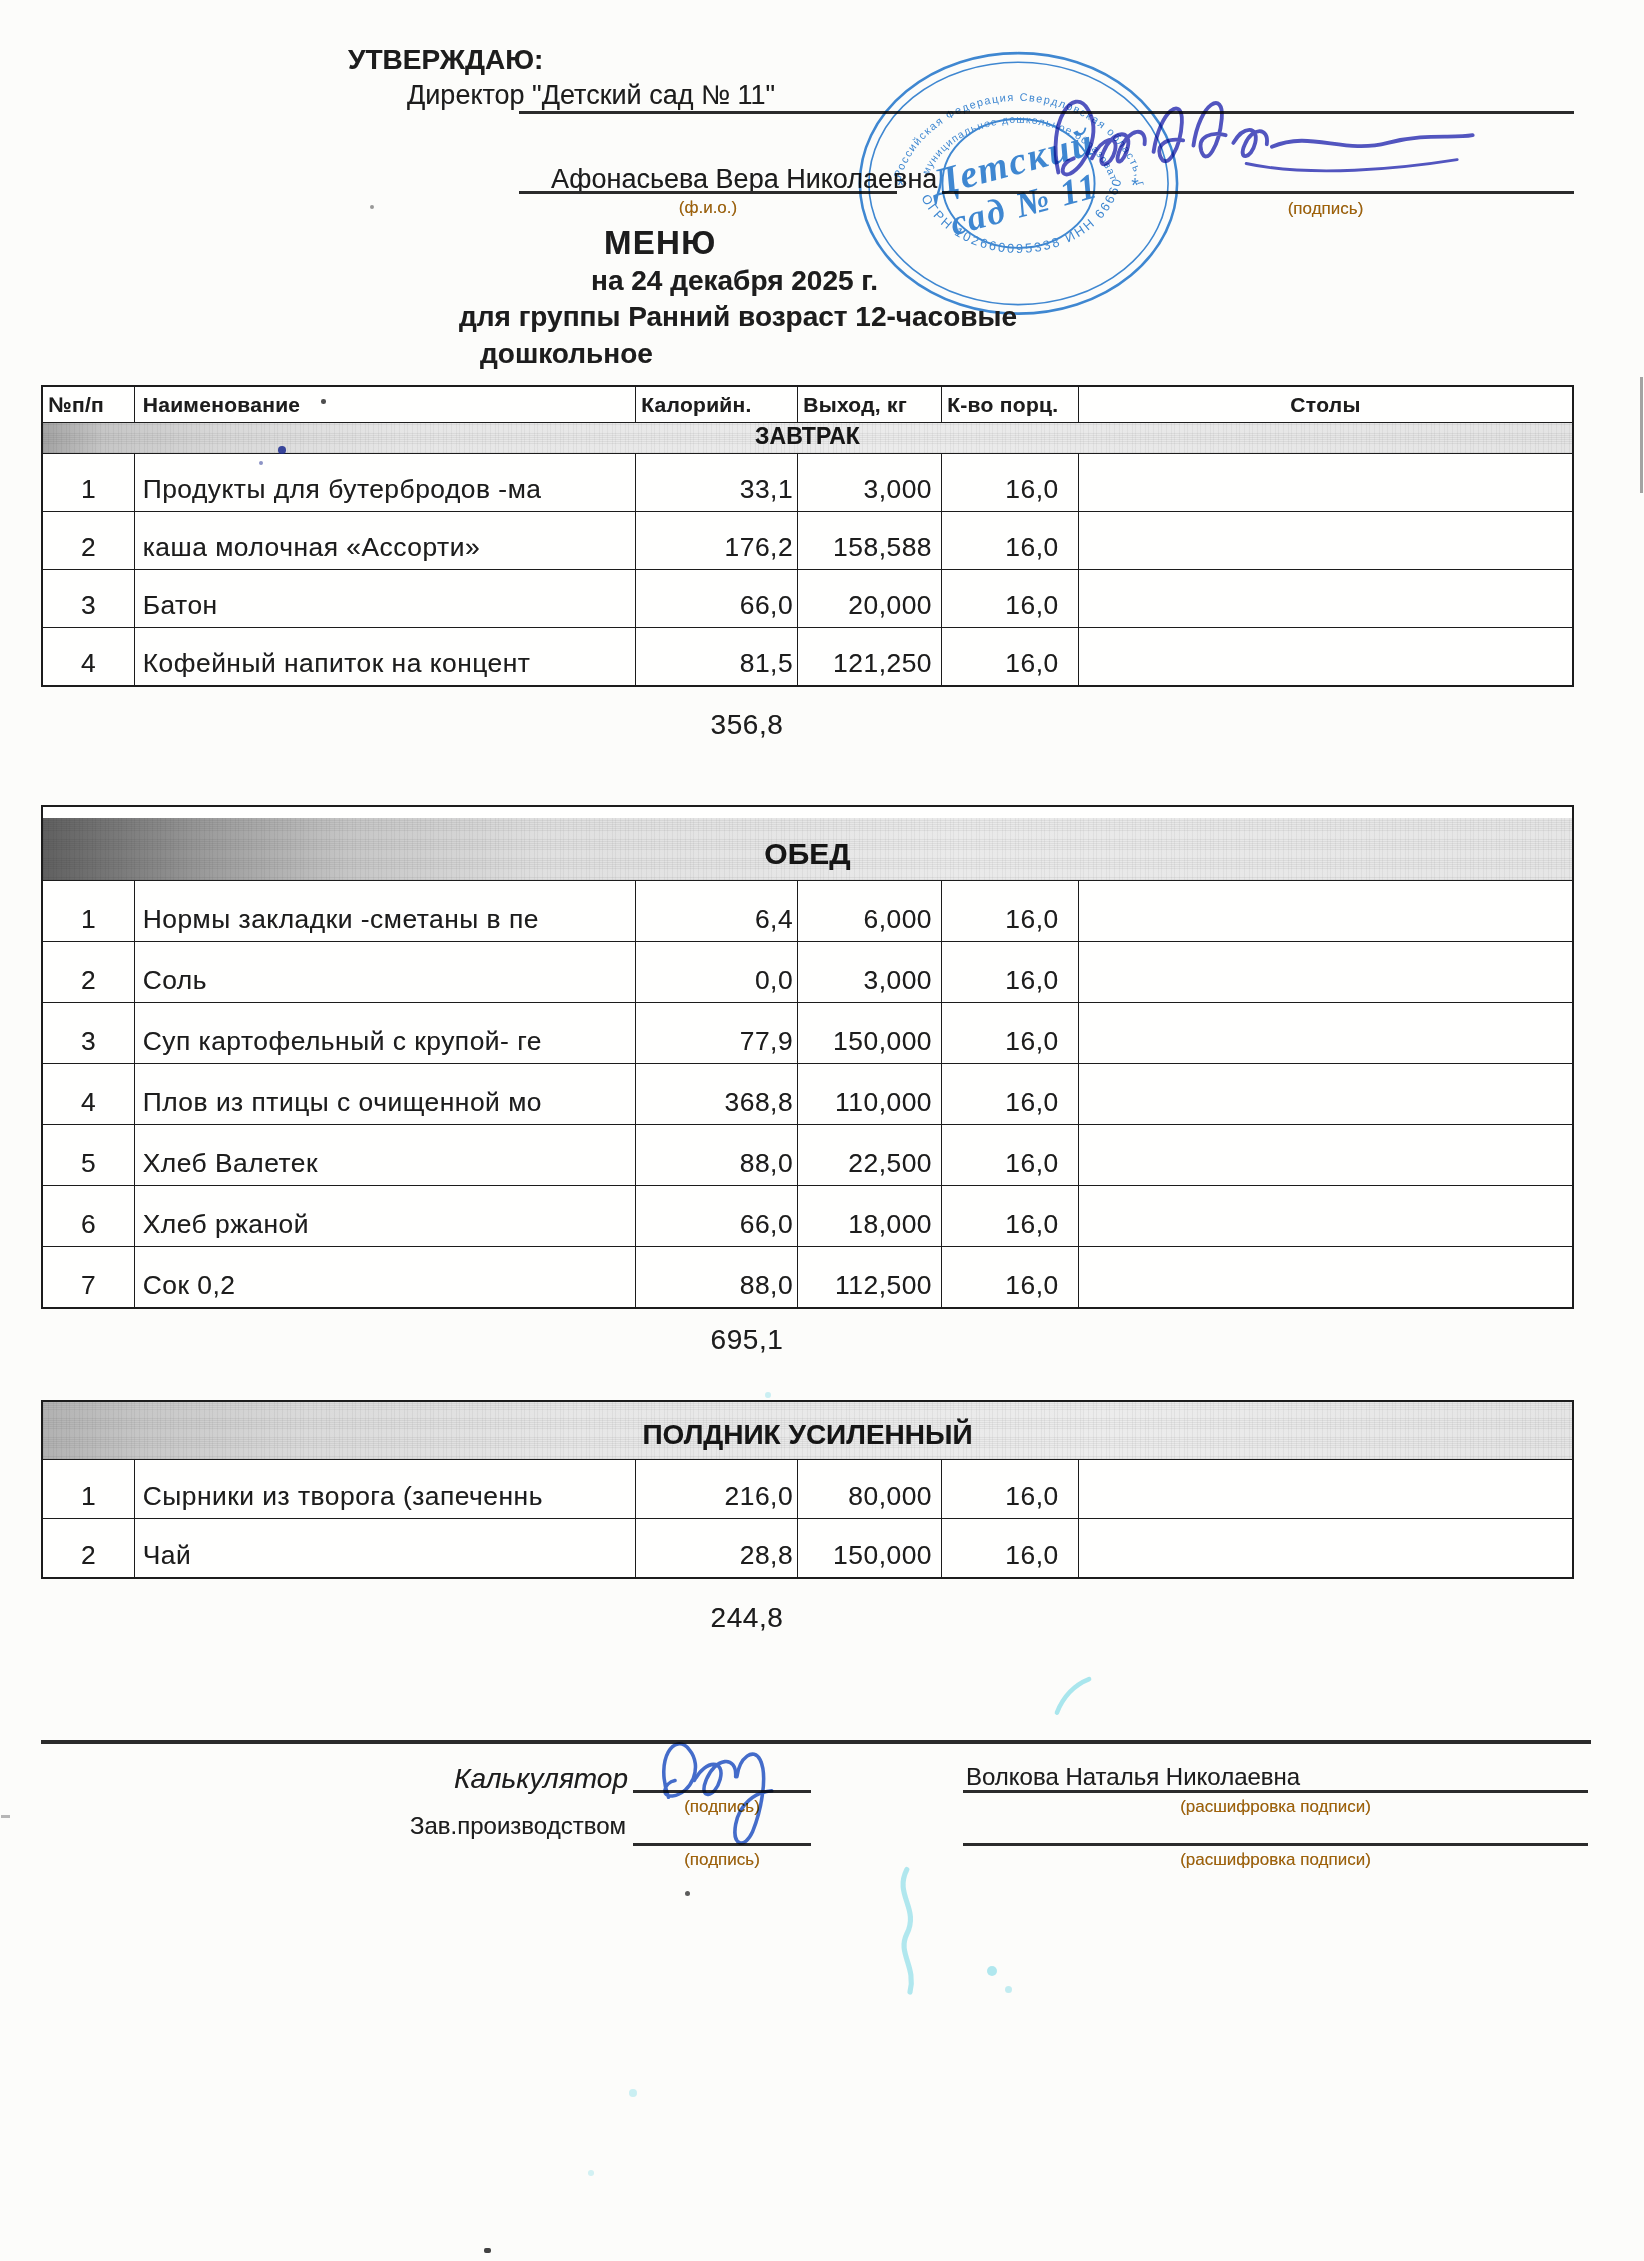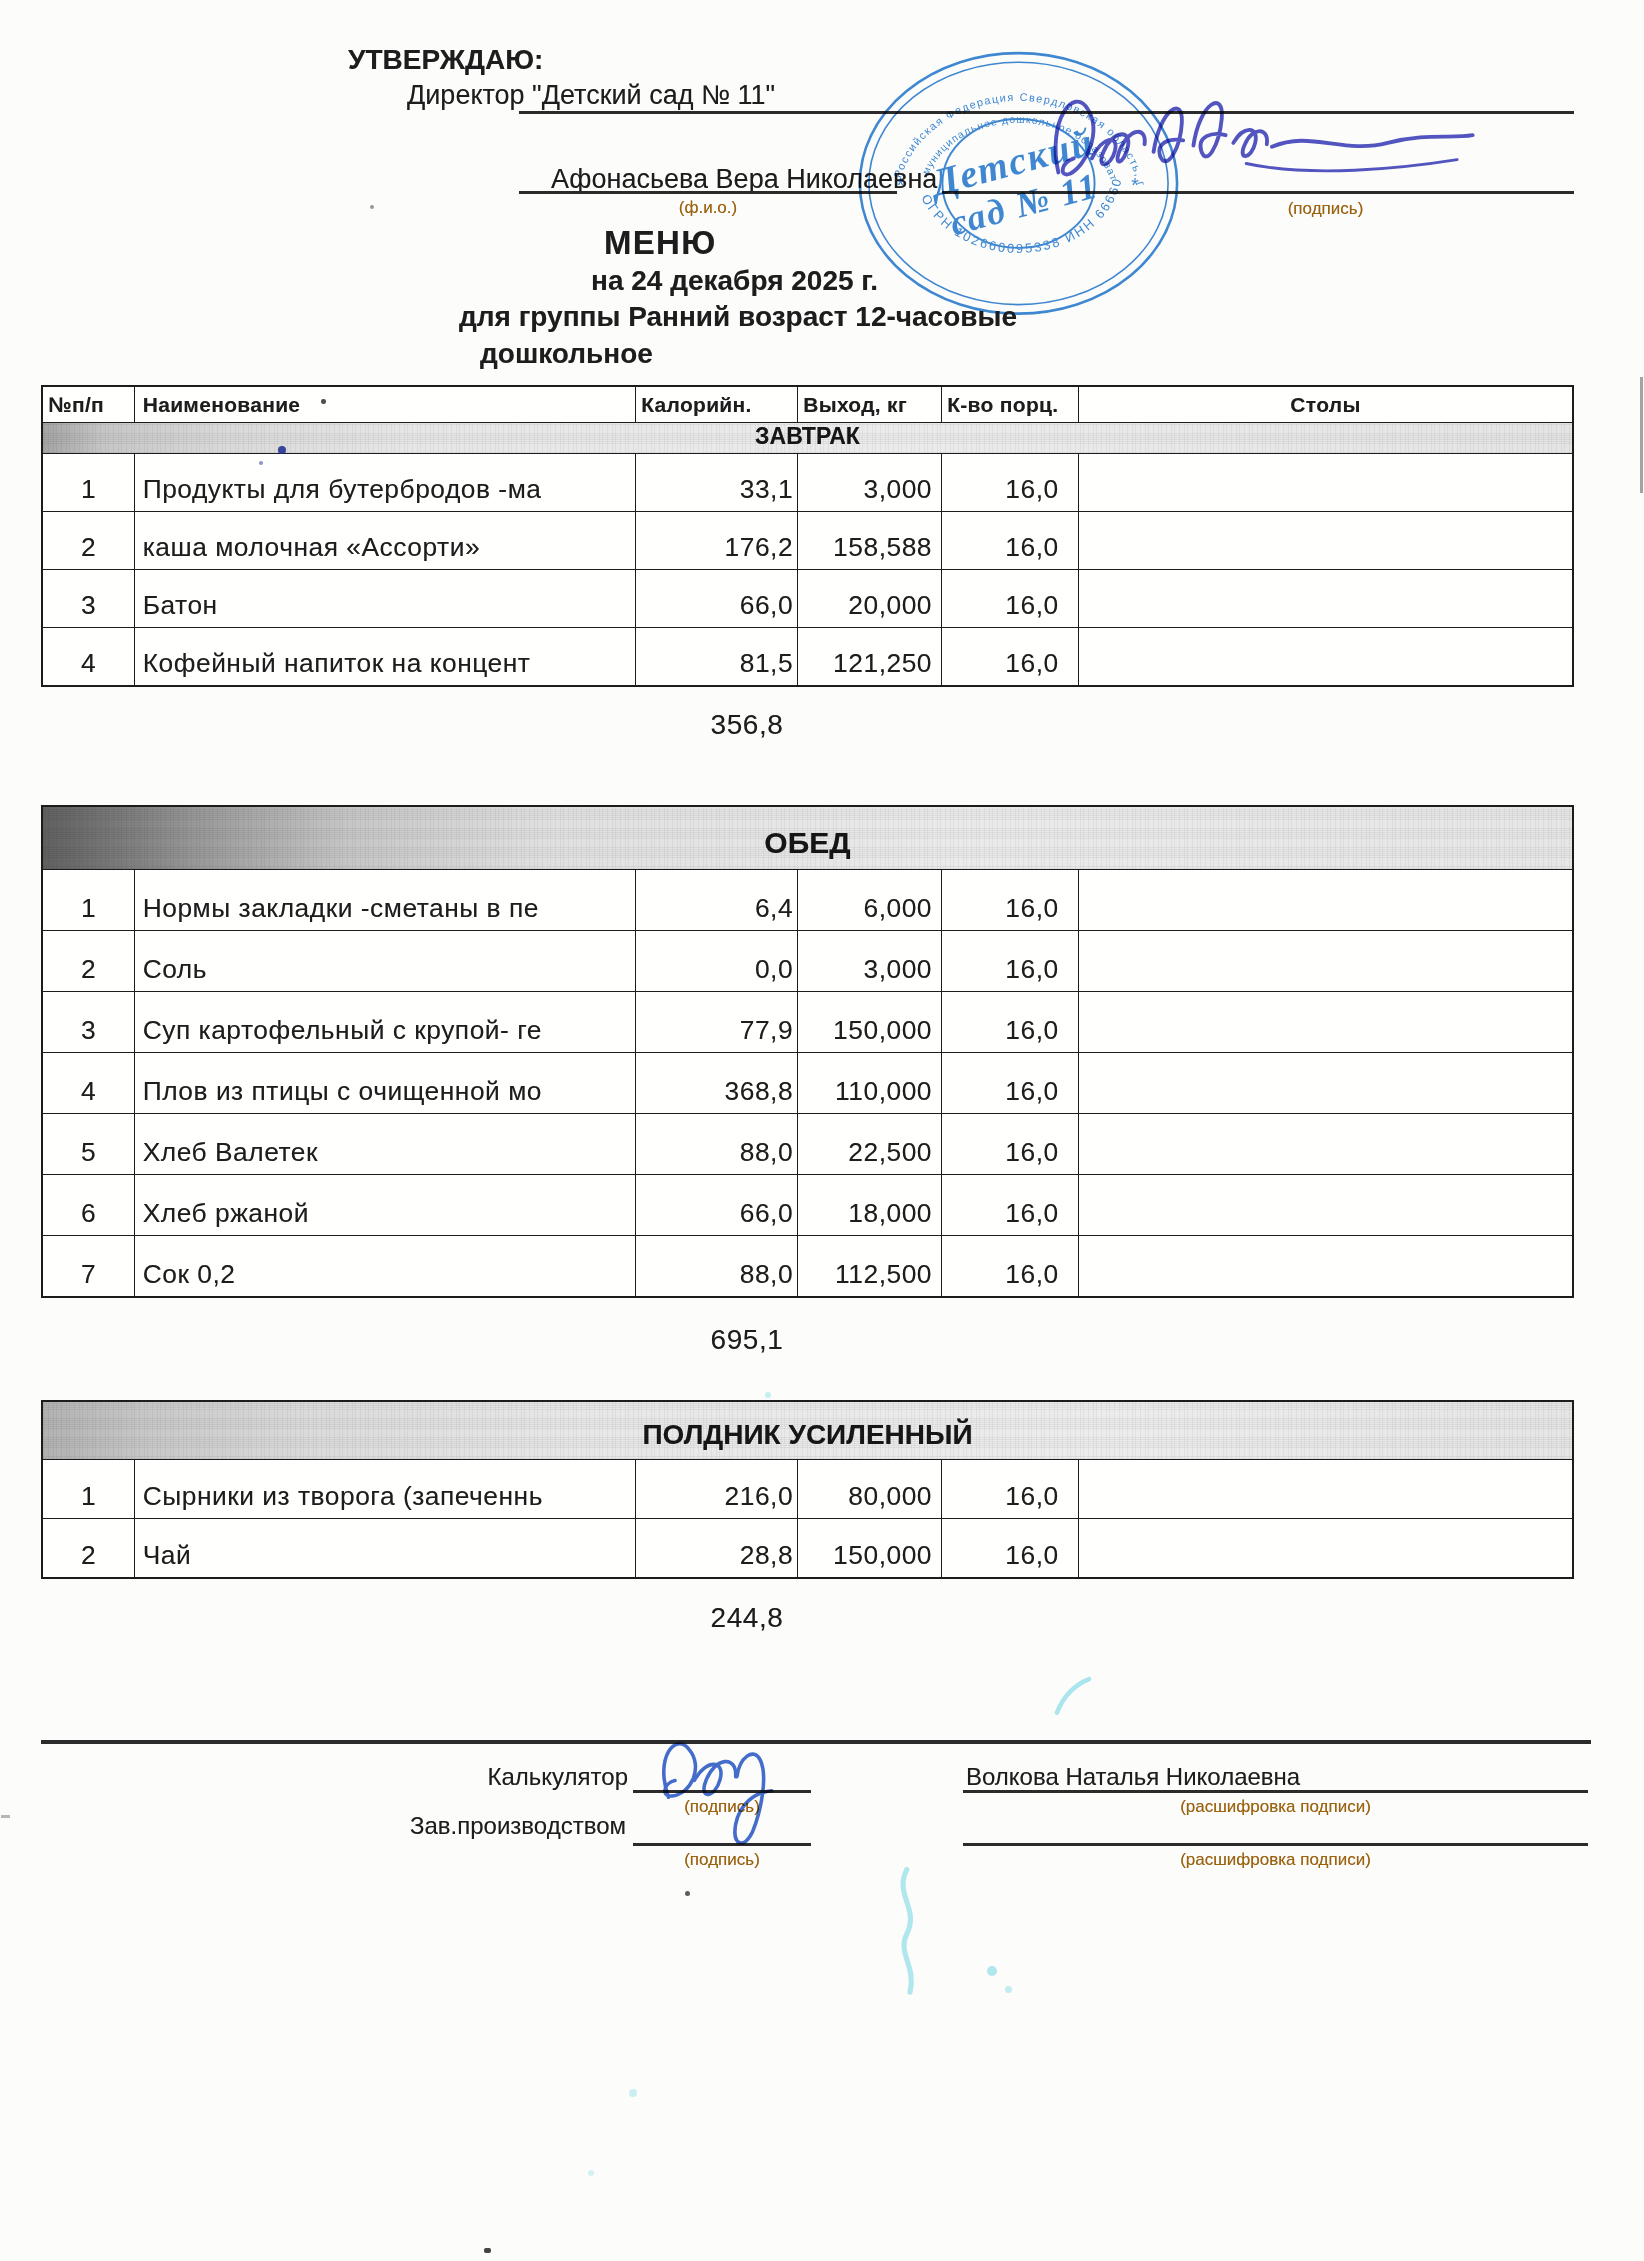--- a/index.html
+++ b/index.html
@@ -31,21 +31,21 @@
   .drow{height:58px;}
   .t2 .drow{height:61px;}
   .t3 .drow{height:59px;}
   .band{position:relative;display:flex;align-items:flex-end;justify-content:center;font-weight:bold;color:#161616;}
   .band::after{content:"";position:absolute;inset:0;pointer-events:none;mix-blend-mode:multiply;
     background-image:repeating-linear-gradient(0deg,rgba(0,0,0,.055) 0 0.6px,transparent 0.6px 1.9px),
                      repeating-linear-gradient(90deg,rgba(0,0,0,.045) 0 0.6px,transparent 0.6px 2.6px);}
   .band-breakfast{height:31px;font-size:23px;padding-bottom:3.2px;
     background:linear-gradient(90deg,#a3a3a3 0,#c6c6c6 4%,#d9d9d9 12%,#e6e6e6 24%,#ebebeb 55%,#e4e4e4 100%);}
   .band-lunch{height:62px;font-size:30px;padding-bottom:9px;
-    background:linear-gradient(90deg,#606060 0,#7a7a7a 5%,#9d9d9d 11%,#c6c6c6 20%,#e0e0e0 33%,#eaeaea 60%,#e6e6e6 100%);}
+    background:linear-gradient(90deg,#606060 0,#7a7a7a 5%,#9d9d9d 11%,#c6c6c6 20%,#e0e0e0 33%,#eaeaea 60%,#e6e6e6 100%);margin-top:11px;}
   .band-snack{height:57px;font-size:28px;padding-bottom:7.7px;
     background:linear-gradient(90deg,#b1b1b1 0,#c8c8c8 7%,#dadada 17%,#e7e7e7 35%,#ececec 70%,#e5e5e5 100%);}
   .total{position:absolute;left:676px;width:142px;text-align:center;font-weight:normal;font-size:28px;letter-spacing:0.6px;}
 
   
   .stamp{mix-blend-mode:multiply;opacity:.92;}
   .ink{mix-blend-mode:multiply;}
   .dot{position:absolute;border-radius:50%;}
 </style>
 </head>
@@ -231,21 +231,21 @@
       <div class="cell c3">28,8</div>
       <div class="cell c4">150,000</div>
       <div class="cell c5">16,0</div>
       <div class="cell c6"></div>
     </div>
   </div>
   <div class="total soft" style="top:1602px;">244,8</div>
 
   <div class="rule" style="left:41px;top:1740px;width:1550px;height:3.9px;"></div>
 
-  <div class="abs soft" style="left:412px;top:1763px;width:216px;font-size:24px;text-align:right;">Калькулятор</div>
+  <div class="abs soft" style="left:412px;top:1763px;width:216px;font-size:28px;text-align:right;font-style:italic;">Калькулятор</div>
   <div class="rule" style="left:633px;top:1790px;width:178px;"></div>
   <div class="abs caption soft" style="left:633px;top:1797px;width:178px;">(подпись)</div>
 
   <div class="abs soft" style="left:966px;top:1763px;width:618px;font-size:24px;text-align:left;">Волкова Наталья Николаевна</div>
   <div class="rule" style="left:963px;top:1790px;width:625px;"></div>
   <div class="abs caption soft" style="left:963px;top:1797px;width:625px;">(расшифровка подписи)</div>
 
   <div class="abs soft" style="left:410px;top:1812px;font-size:24px;">Зав.производством</div>
   <div class="rule" style="left:633px;top:1843px;width:178px;"></div>
   <div class="abs caption soft" style="left:633px;top:1850px;width:178px;">(подпись)</div>

